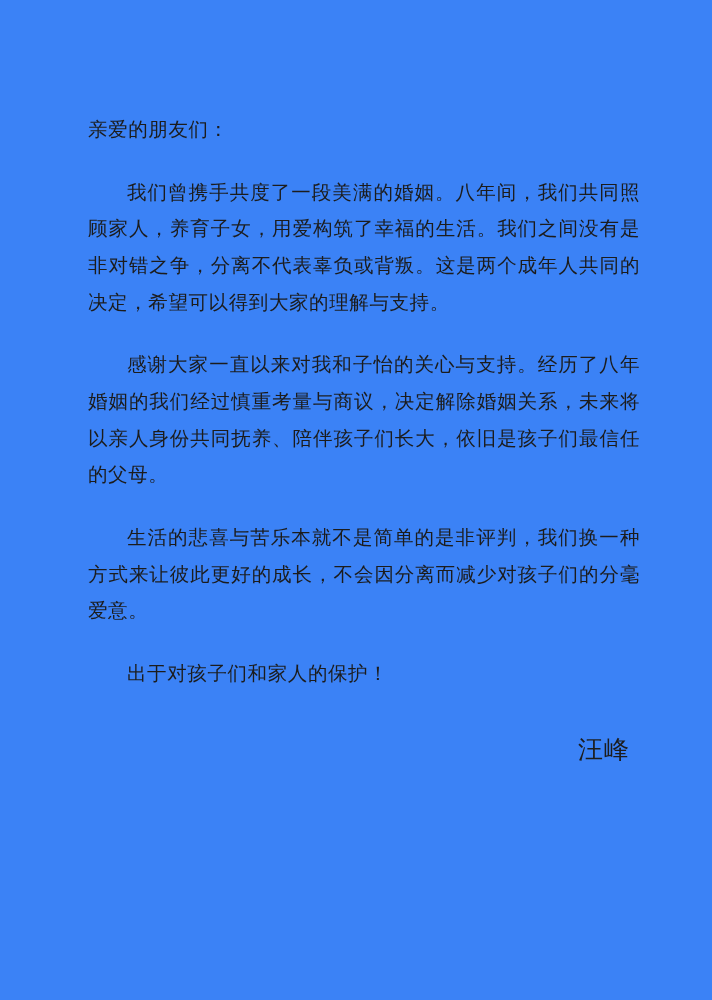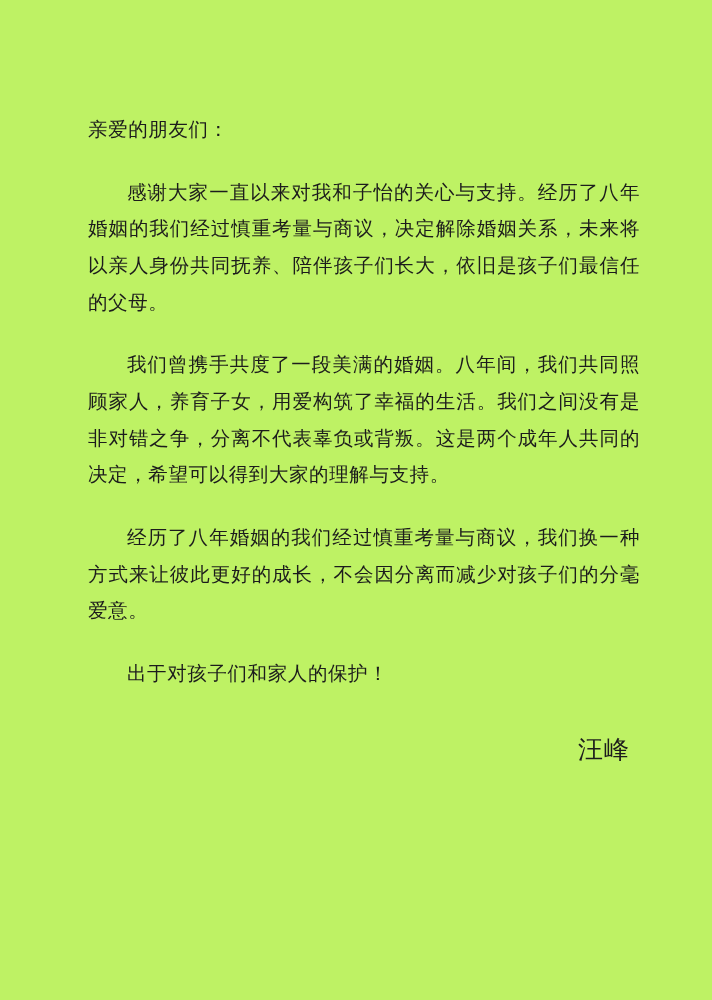--- a/index.html
+++ b/index.html
@@ -11,21 +11,21 @@
     height: 1000px;
     background: #ffffff;
     font-family: "Liberation Serif", "DejaVu Serif", serif;
     color: #1a1a1a;
     overflow: hidden;
   }
   .page {
     position: relative;
     width: 712px;
     height: 1000px;
-    background: #bef264;
+    background: #3b82f6;
     box-sizing: border-box;
     padding: 112px 72px 40px 88px;
   }
   .statement-body {
     display: block;
   }
   .para {
     margin: 0 0 26px 0;
     font-size: 19.5px;
     line-height: 1.88;
@@ -61,25 +61,25 @@
   }
 </style>
 </head>
 <body>
 
 <div class="page">
   <div class="statement-body">
 
     <p class="salutation">亲爱的朋友们：</p>
 
+    <p class="para indent">我们曾携手共度了一段美满的婚姻。八年间，我们共同照顾家人，养育子女，用爱构筑了幸福的生活。我们之间没有是非对错之争，分离不代表辜负或背叛。这是两个成年人共同的决定，希望可以得到大家的理解与支持。</p>
+
     <p class="para indent">感谢大家一直以来对我和子怡的关心与支持。经历了八年婚姻的我们经过慎重考量与商议，决定解除婚姻关系，未来将以亲人身份共同抚养、陪伴孩子们长大，依旧是孩子们最信任的父母。</p>
 
-    <p class="para indent">我们曾携手共度了一段美满的婚姻。八年间，我们共同照顾家人，养育子女，用爱构筑了幸福的生活。我们之间没有是非对错之争，分离不代表辜负或背叛。这是两个成年人共同的决定，希望可以得到大家的理解与支持。</p>
-
-    <p class="para indent">经历了八年婚姻的我们经过慎重考量与商议，我们换一种方式来让彼此更好的成长，不会因分离而减少对孩子们的分毫爱意。</p>
+    <p class="para indent">生活的悲喜与苦乐本就不是简单的是非评判，我们换一种方式来让彼此更好的成长，不会因分离而减少对孩子们的分毫爱意。</p>
 
 
     <p class="para indent thanks">出于对孩子们和家人的保护！</p>
 
     <div class="signature-block">
       <span class="signature">汪峰</span>
     </div>
 
   </div>
 </div>

